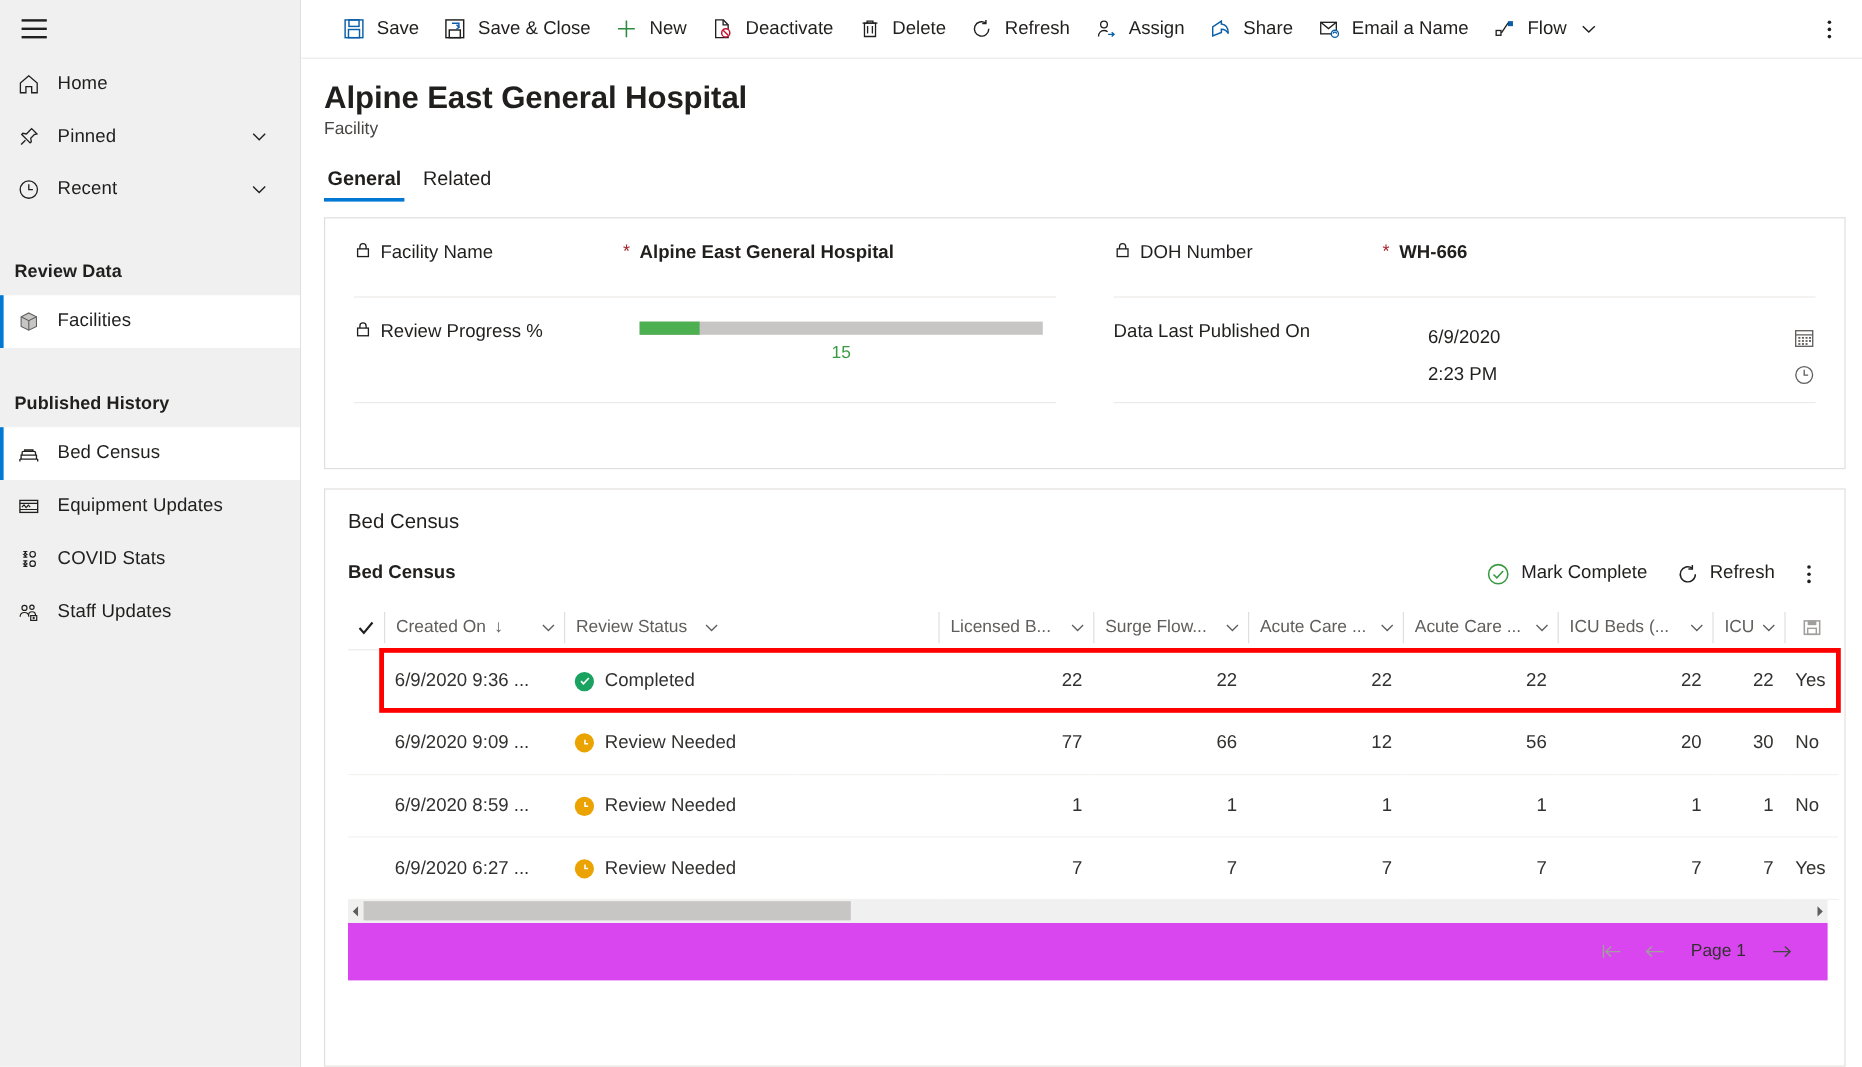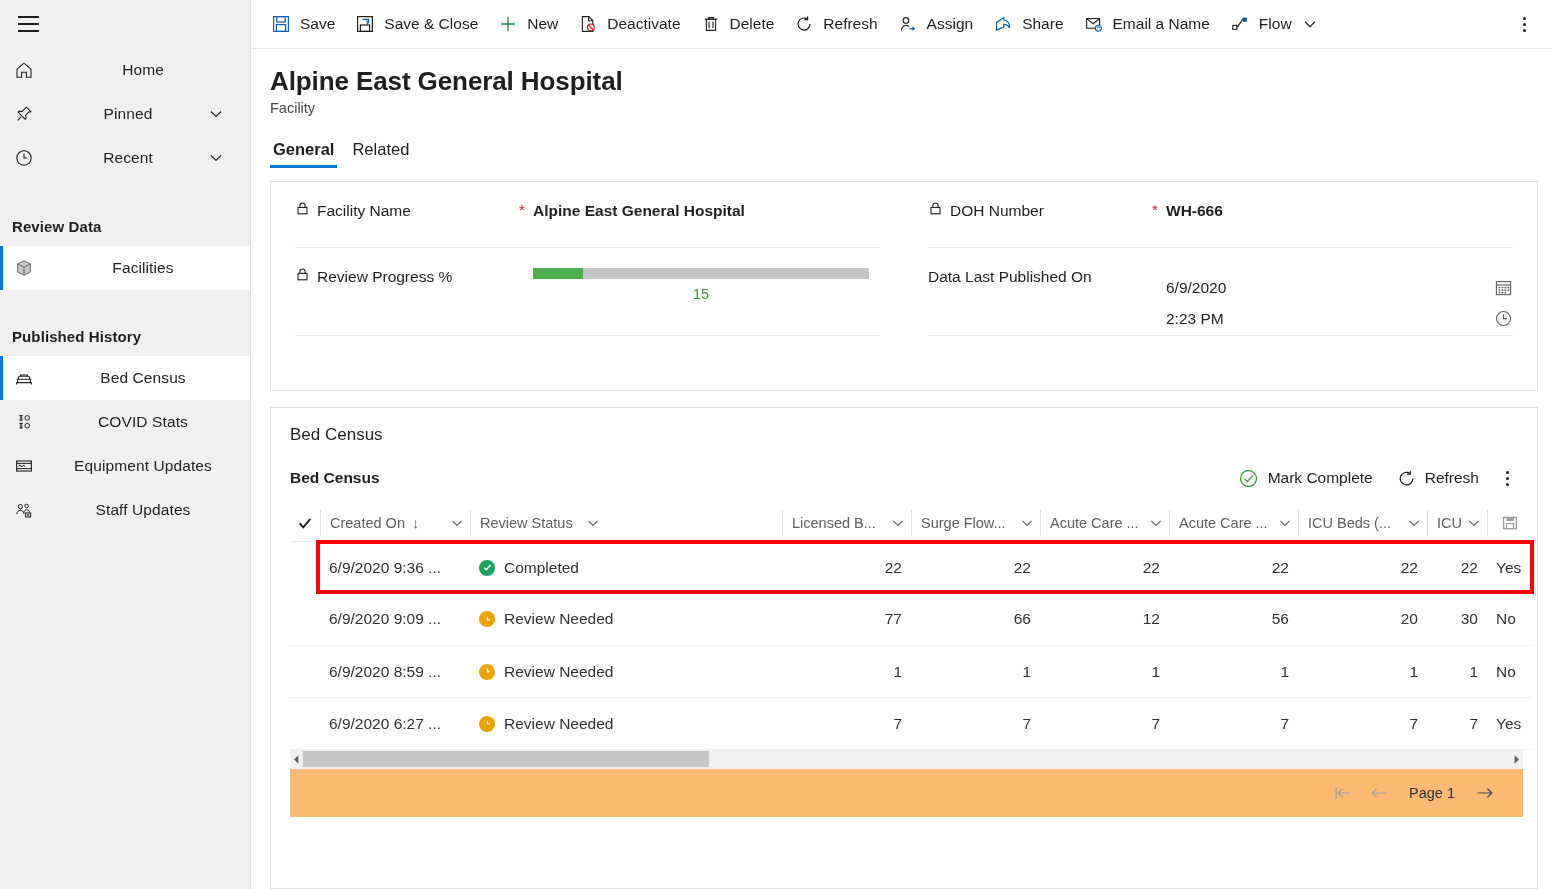--- a/index.html
+++ b/index.html
@@ -50,21 +50,20 @@
     background: #201f1e;
   }
   .nav-item {
     height: 44px;
     display: flex;
     align-items: center;
     padding: 0 12px 0 14px;
     cursor: pointer;
     position: relative;
     box-sizing: border-box;
-    text-align: center;
   }
   .nav-item .nav-icon {
     width: 34px;
     flex: 0 0 34px;
     display: flex;
     align-items: center;
     justify-content: flex-start;
     color: #201f1e;
   }
   .nav-item .nav-label {
@@ -111,21 +110,21 @@
     position: relative;
   }
 
   
   .cmdbar {
     height: 49px;
     flex: 0 0 49px;
     display: flex;
     align-items: center;
     border-bottom: 1px solid #edebe9;
-    padding-left: 10px;
+    padding-left: 24px;
     box-sizing: border-box;
     background: #ffffff;
   }
   .cmd {
     display: flex;
     align-items: center;
     height: 40px;
     padding: 0 10px;
     cursor: pointer;
     white-space: nowrap;
@@ -262,23 +261,24 @@
   .progress-num {
     font-size: 14.5px;
     color: #3a9a42;
     text-align: center;
     width: 336px;
     margin-top: 7px;
   }
   .datetime-col { flex: 1 1 auto; }
   .dt-line {
     display: flex;
-    align-items: flex-end;
+    align-items: center;
     justify-content: space-between;
     height: 31px;
+    margin-left: 24px;
   }
   .dt-line .dtv { font-size: 15.5px; color: #201f1e; }
   .dt-ico { color: #605e5c; display: flex; align-items: center; }
 
   
   .grid-card {
     margin: 16px 14px 0 19px;
     border: 1px solid #e1dfdd;
     background: #fff;
     flex: 1 1 auto;
@@ -410,21 +410,21 @@
     left: 0; top: 1px;
     height: 16px;
     width: 406px;
     background: #c8c6c4;
   }
 
   
   .pager {
     margin: 0 14px 0 19px;
     height: 48px;
-    background: #fdba74;
+    background: #d946ef;
     display: flex;
     align-items: center;
     justify-content: flex-end;
     padding-right: 20px;
     box-sizing: border-box;
   }
   .pg-btn {
     width: 36px; height: 36px;
     display: flex; align-items: center; justify-content: center;
     color: #a19f9d;
@@ -515,38 +515,38 @@
           <path d="M4.4 11.2V9.3c0-.6.5-1.1 1.1-1.1h8.9c.7 0 1.2.5 1.2 1.1v1.9" stroke="#201f1e" stroke-width="1.1" fill="none"></path>
           <path d="M6.6 8.2V7h6.8v1.2" stroke="#201f1e" stroke-width="1.1" fill="none"></path>
         </svg>
       </span>
       <span class="nav-label">Bed Census</span>
     </div>
 
     <div class="nav-item">
       <span class="nav-icon">
         <svg width="20" height="20" viewBox="0 0 20 20">
+          <rect x="2.6" y="5" width="14.8" height="10" fill="none" stroke="#201f1e" stroke-width="1.1"></rect>
+          <path d="M2.6 7.4h14.8M2.6 12.6h14.8" stroke="#201f1e" stroke-width="1"></path>
+          <path d="M4.2 10.6 6 8.8l1.8 2.2L9.6 9l1.6 1.6" stroke="#201f1e" stroke-width="1" fill="none"></path>
+        </svg>
+      </span>
+      <span class="nav-label">Equipment Updates</span>
+    </div>
+
+    <div class="nav-item">
+      <span class="nav-icon">
+        <svg width="20" height="20" viewBox="0 0 20 20">
           <path d="M5.4 3.6h3.4M5.4 8.2h3.4M7.1 3.6c0 2-1.2 2.5-1.2 2.5s1.2.5 1.2 2.1M7.1 3.6c0 2 1.2 2.5 1.2 2.5s-1.2.5-1.2 2.1" stroke="#201f1e" stroke-width="1" fill="none"></path>
           <path d="M5.4 11.4h3.4M5.4 16h3.4M7.1 11.4c0 2-1.2 2.5-1.2 2.5s1.2.5 1.2 2.1M7.1 11.4c0 2 1.2 2.5 1.2 2.5s-1.2.5-1.2 2.1" stroke="#201f1e" stroke-width="1" fill="none"></path>
           <circle cx="13.2" cy="5.9" r="2.3" fill="none" stroke="#201f1e" stroke-width="1"></circle>
           <circle cx="13.2" cy="13.7" r="2.3" fill="none" stroke="#201f1e" stroke-width="1"></circle>
         </svg>
       </span>
       <span class="nav-label">COVID Stats</span>
-    </div>
-
-    <div class="nav-item">
-      <span class="nav-icon">
-        <svg width="20" height="20" viewBox="0 0 20 20">
-          <rect x="2.6" y="5" width="14.8" height="10" fill="none" stroke="#201f1e" stroke-width="1.1"></rect>
-          <path d="M2.6 7.4h14.8M2.6 12.6h14.8" stroke="#201f1e" stroke-width="1"></path>
-          <path d="M4.2 10.6 6 8.8l1.8 2.2L9.6 9l1.6 1.6" stroke="#201f1e" stroke-width="1" fill="none"></path>
-        </svg>
-      </span>
-      <span class="nav-label">Equipment Updates</span>
     </div>
 
 
     <div class="nav-item">
       <span class="nav-icon">
         <svg width="20" height="20" viewBox="0 0 20 20">
           <circle cx="6.4" cy="6.6" r="2.1" fill="none" stroke="#201f1e" stroke-width="1"></circle>
           <path d="M2.8 14c0-2.2 1.6-3.6 3.6-3.6s3.6 1.4 3.6 3.6" fill="none" stroke="#201f1e" stroke-width="1"></path>
           <circle cx="12.6" cy="6" r="1.8" fill="none" stroke="#201f1e" stroke-width="1"></circle>
           <path d="M9.8 12.8c0-1.9 1.3-3 2.9-3s2.9 1.1 2.9 3" fill="none" stroke="#201f1e" stroke-width="1"></path>

